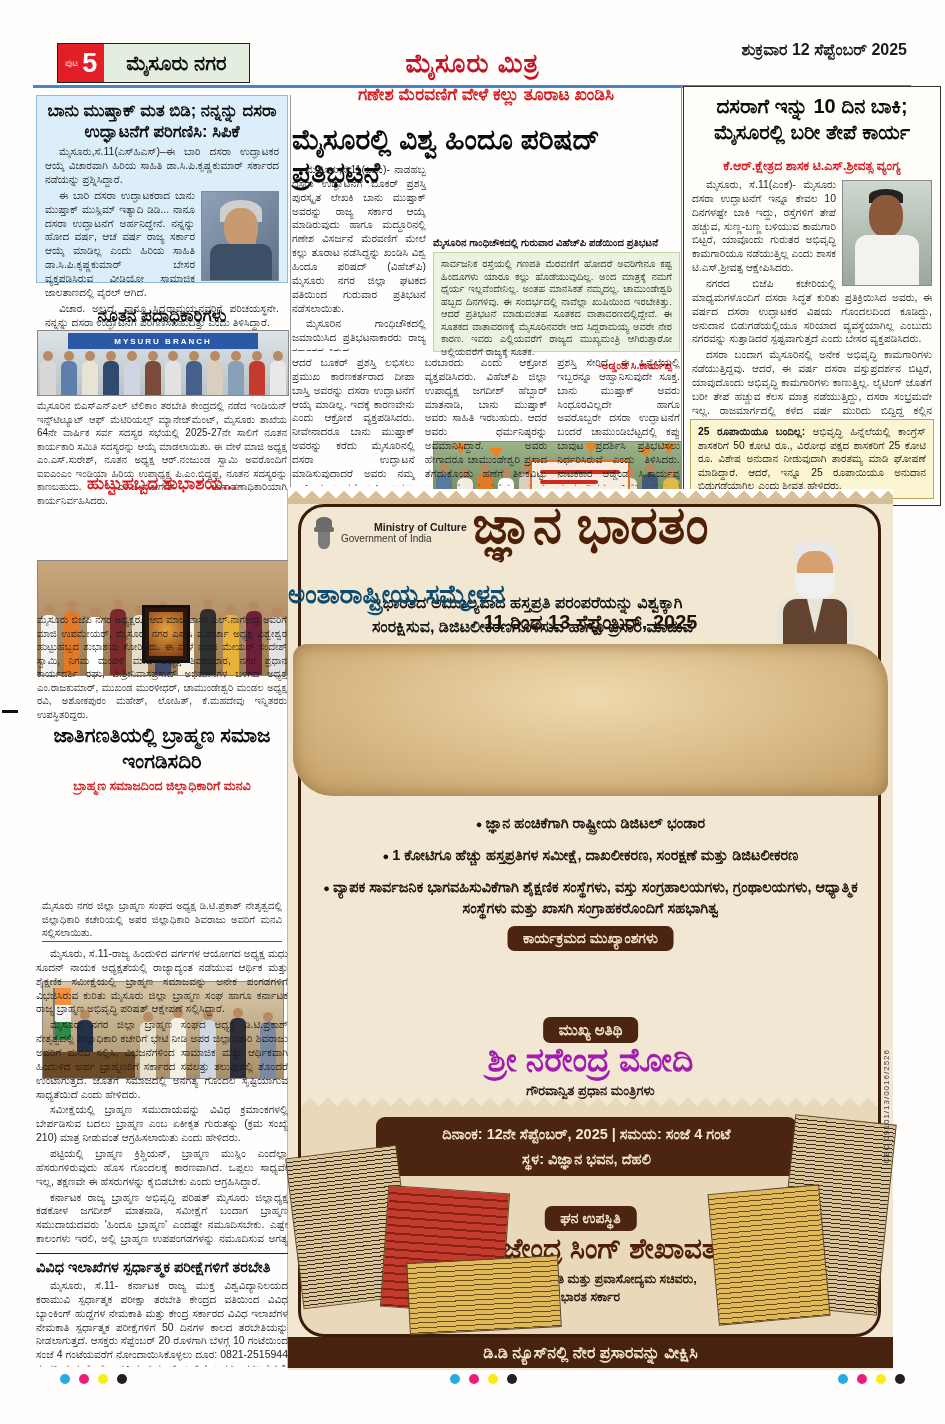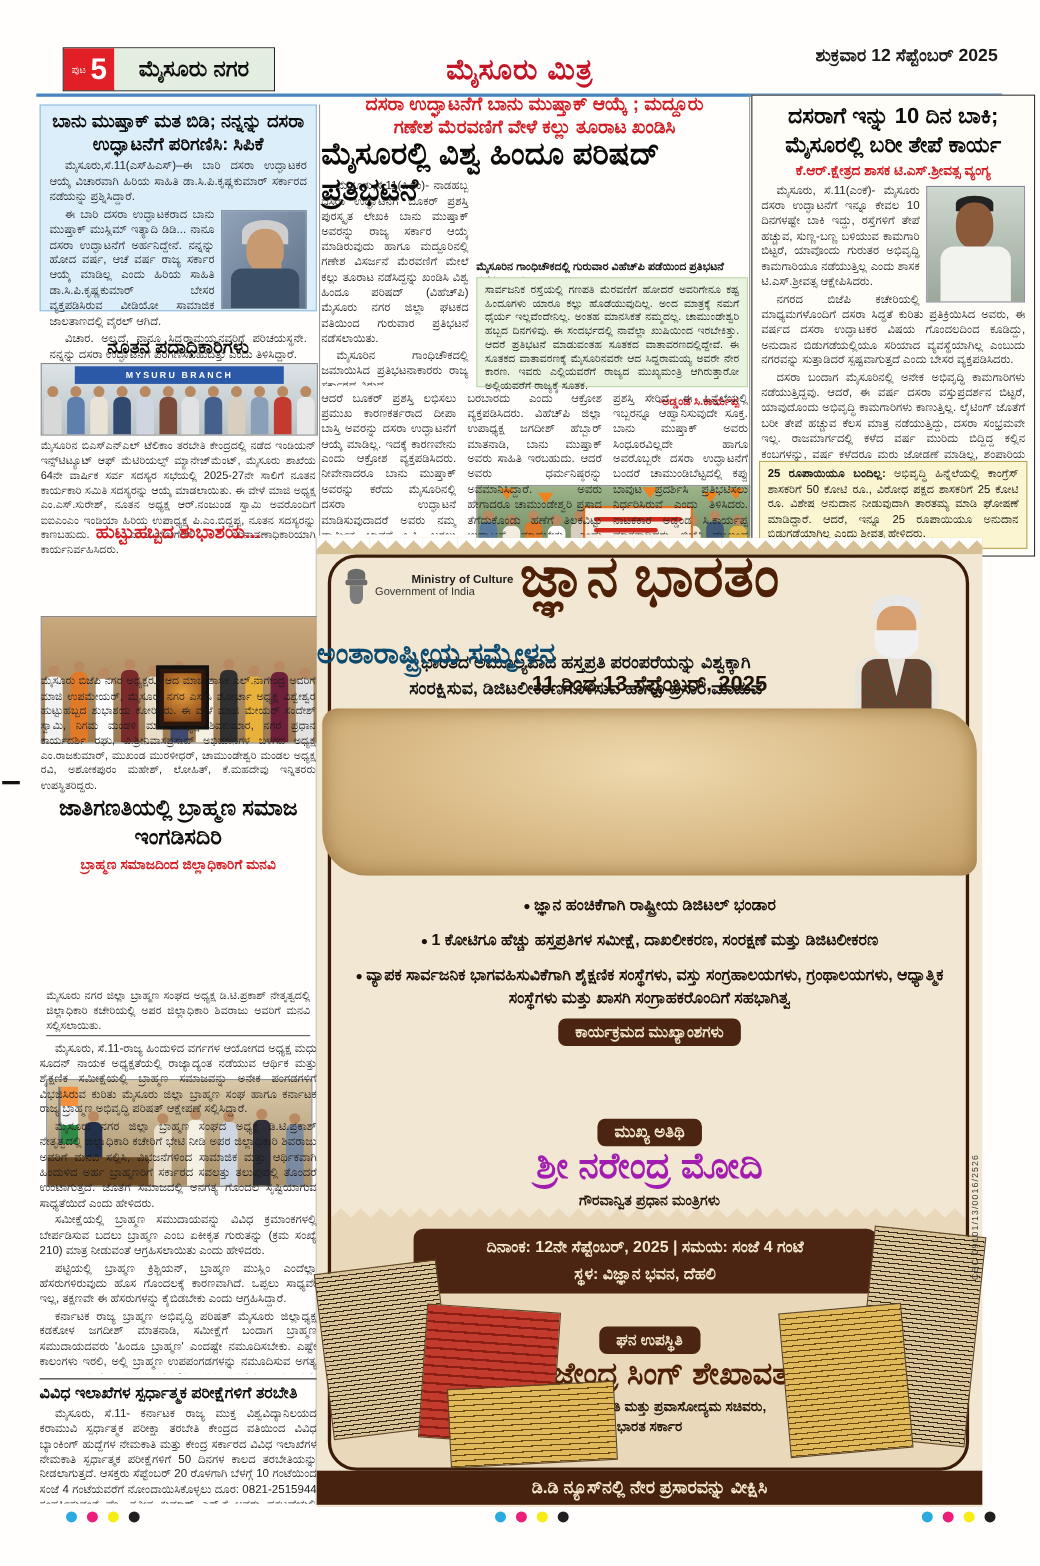--- a/index.html
+++ b/index.html
@@ -75,21 +75,21 @@
   #vhp-caption{left:433px;top:236px;width:247px;font-size:10px;font-weight:bold;line-height:1.3;}
   #vhp-quote{left:433px;top:252px;width:247px;height:100px;background:#e9f3e0;border:1px solid #bcd6ab;padding:5px 7px;box-sizing:border-box;}
   #vhp-quote .q{font-size:9.8px;line-height:1.28;text-align:justify;color:#222;}
   #vhp-quote .by{font-size:10.5px;font-weight:bold;color:#d31d23;text-align:right;margin-top:1px;}
   .vhp-colrow{left:292px;top:356px;width:388px;height:130px;display:flex;gap:10px;}
   .vhp-colrow .c{flex:1;overflow:hidden;}
 
   
   #dasara-box{left:683px;top:86px;width:258px;height:420px;border:1px solid #333;background:#fffdf8;padding:6px 8px;box-sizing:border-box;}
   #dasara-headline{font-size:20px;line-height:1.3;font-weight:bold;text-align:center;color:#0c0c0c;}
-  #dasara-subhead{font-size:12.5px;font-weight:bold;color:#d31d23;text-align:center;margin:3px 0 4px 0;}
+  #dasara-subhead{font-size:12.5px;font-weight:bold;color:#d31d23;text-align:center;margin:14px 0 4px 0;}
   #dasara-photo{float:right;width:88px;height:104px;margin:2px 0 3px 6px;background:linear-gradient(#cfd8cf,#9aa79a);position:relative;overflow:hidden;border:1px solid #889;}
   #dasara-photo .face{position:absolute;left:26px;top:14px;width:34px;height:42px;background:#8a5a3b;border-radius:45%;}
   #dasara-photo .hair{position:absolute;left:26px;top:8px;width:34px;height:14px;background:#222;border-radius:50% 50% 0 0;}
   #dasara-photo .shirt{position:absolute;left:12px;top:54px;width:64px;height:50px;background:#f2f2ee;border-radius:12px 12px 0 0;}
   #dasara-body{height:262px;overflow:hidden;}
   #dasara-highlight{position:absolute;left:6px;right:6px;bottom:6px;background:#fbf5d2;border:1px solid #b7a654;padding:5px 7px;font-size:10.3px;line-height:1.32;text-align:justify;}
   #dasara-highlight .lead{font-weight:bold;}
 
   
   #ad{left:288px;top:489px;width:605px;height:881px;background:#f2e7d2;}
@@ -250,21 +250,20 @@
 
   </div>
 
   <div class="abs" id="training-rule"></div>
   <div class="abs" id="training-headline">ವಿವಿಧ ಇಲಾಖೆಗಳ ಸ್ಪರ್ಧಾತ್ಮಕ ಪರೀಕ್ಷೆಗಳಿಗೆ ತರಬೇತಿ</div>
   <div class="abs body-txt jt" id="training-body">
     <p>ಮೈಸೂರು, ಸೆ.11- ಕರ್ನಾಟಕ ರಾಜ್ಯ ಮುಕ್ತ ವಿಶ್ವವಿದ್ಯಾನಿಲಯದ ಕರಾಮುವಿ ಸ್ಪರ್ಧಾತ್ಮಕ ಪರೀಕ್ಷಾ ತರಬೇತಿ ಕೇಂದ್ರದ ವತಿಯಿಂದ ವಿವಿಧ ಬ್ಯಾಂಕಿಂಗ್ ಹುದ್ದೆಗಳ ನೇಮಕಾತಿ ಮತ್ತು ಕೇಂದ್ರ ಸರ್ಕಾರದ ವಿವಿಧ ಇಲಾಖೆಗಳ ನೇಮಕಾತಿ ಸ್ಪರ್ಧಾತ್ಮಕ ಪರೀಕ್ಷೆಗಳಿಗೆ 50 ದಿನಗಳ ಕಾಲದ ತರಬೇತಿಯನ್ನು ನೀಡಲಾಗುತ್ತದೆ. ಆಸಕ್ತರು ಸೆಪ್ಟೆಂಬರ್ 20 ರೊಳಗಾಗಿ ಬೆಳಗ್ಗೆ 10 ಗಂಟೆಯಿಂದ ಸಂಜೆ 4 ಗಂಟೆಯವರೆಗೆ ನೋಂದಾಯಿಸಿಕೊಳ್ಳಲು ದೂರ: 0821-2515944 ಸಂಪರ್ಕಿಸುವಂತೆ ಪ್ರೊ. ನವೀನ ಕುಮಾರ್ ಎಸ್.ಕೆ ಅವರು ಪ್ರಕಟಣೆಯಲ್ಲಿ ತಿಳಿಸಿದ್ದಾರೆ.</p>
   </div>
 
   <div class="abs" id="vhp-kicker">
-    <div>ದಸರಾ ಉದ್ಘಾಟನೆಗೆ ಬಾನು ಮುಷ್ತಾಕ್ ಆಯ್ಕೆ ; ಮದ್ದೂರು</div>
     <div>ಗಣೇಶ ಮೆರವಣಿಗೆ ವೇಳೆ ಕಲ್ಲು ತೂರಾಟ ಖಂಡಿಸಿ</div>
   </div>
   <div class="abs" id="vhp-headline">ಮೈಸೂರಲ್ಲಿ ವಿಶ್ವ ಹಿಂದೂ ಪರಿಷದ್ ಪ್ರತಿಭಟನೆ</div>
 
   <div class="abs body-txt jt" id="vhp-col1">
     <p>ಮೈಸೂರು,ಸೆ.11(ಪಿಎಂ)- ನಾಡಹಬ್ಬ ದಸರಾ ಉದ್ಘಾಟನೆಗೆ ಬೂಕರ್ ಪ್ರಶಸ್ತಿ ಪುರಸ್ಕೃತ ಲೇಖಕಿ ಬಾನು ಮುಷ್ತಾಕ್ ಅವರನ್ನು ರಾಜ್ಯ ಸರ್ಕಾರ ಆಯ್ಕೆ ಮಾಡಿರುವುದು ಹಾಗೂ ಮದ್ದೂರಿನಲ್ಲಿ ಗಣೇಶ ವಿಸರ್ಜನೆ ಮೆರವಣಿಗೆ ಮೇಲೆ ಕಲ್ಲು ತೂರಾಟ ನಡೆಸಿದ್ದನ್ನು ಖಂಡಿಸಿ ವಿಶ್ವ ಹಿಂದೂ ಪರಿಷದ್ (ವಿಹೆಚ್‌ಪಿ) ಮೈಸೂರು ನಗರ ಜಿಲ್ಲಾ ಘಟಕದ ವತಿಯಿಂದ ಗುರುವಾರ ಪ್ರತಿಭಟನೆ ನಡೆಸಲಾಯಿತು.</p>
     <p>ಮೈಸೂರಿನ ಗಾಂಧಿಚೌಕದಲ್ಲಿ ಜಮಾಯಿಸಿದ ಪ್ರತಿಭಟನಾಕಾರರು ರಾಜ್ಯ ಸರ್ಕಾರದ ವಿರುದ್ಧ</p>
   </div>
 
   <div class="abs photo" id="vhp-photo">

